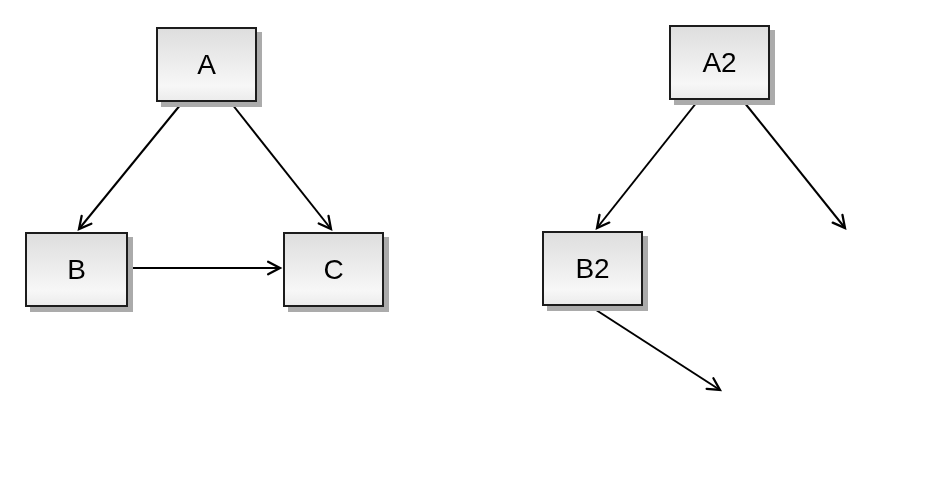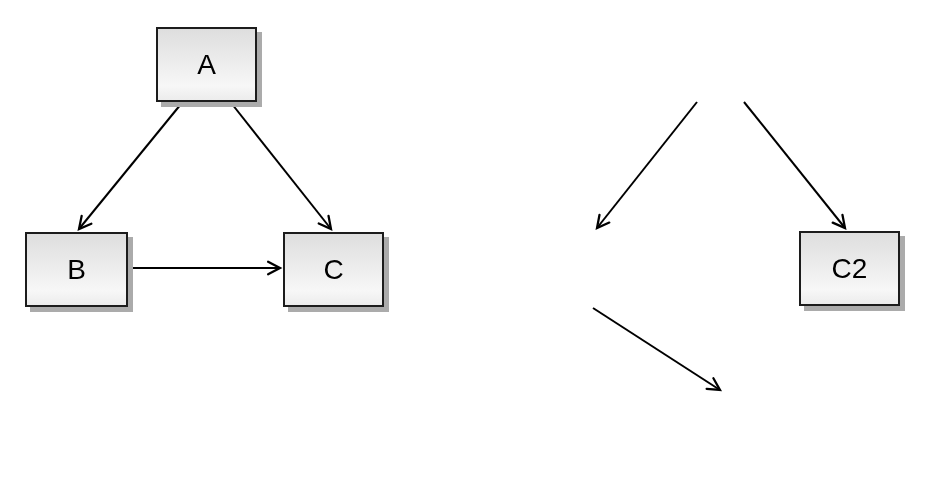--- a/index.html
+++ b/index.html
@@ -66,17 +66,20 @@
   <div class="node" style="left:156px; top:27px;">
     <span class="node-label">A</span>
   </div>
   <div class="node" style="left:25px;  top:232px; width:103px; height:75px;">
     <span class="node-label">B</span>
   </div>
   <div class="node" style="left:283px; top:232px;">
     <span class="node-label">C</span>
   </div>
 
-  <div class="node" style="left:799px; top:231px;">
-    <span class="node-label">C2</span>
+  <div class="node" style="left:669px; top:25px;">
+    <span class="node-label">A2</span>
+  </div>
+  <div class="node" style="left:542px; top:231px;">
+    <span class="node-label">B2</span>
   </div>
 
 </div>
 
 </body></html>

